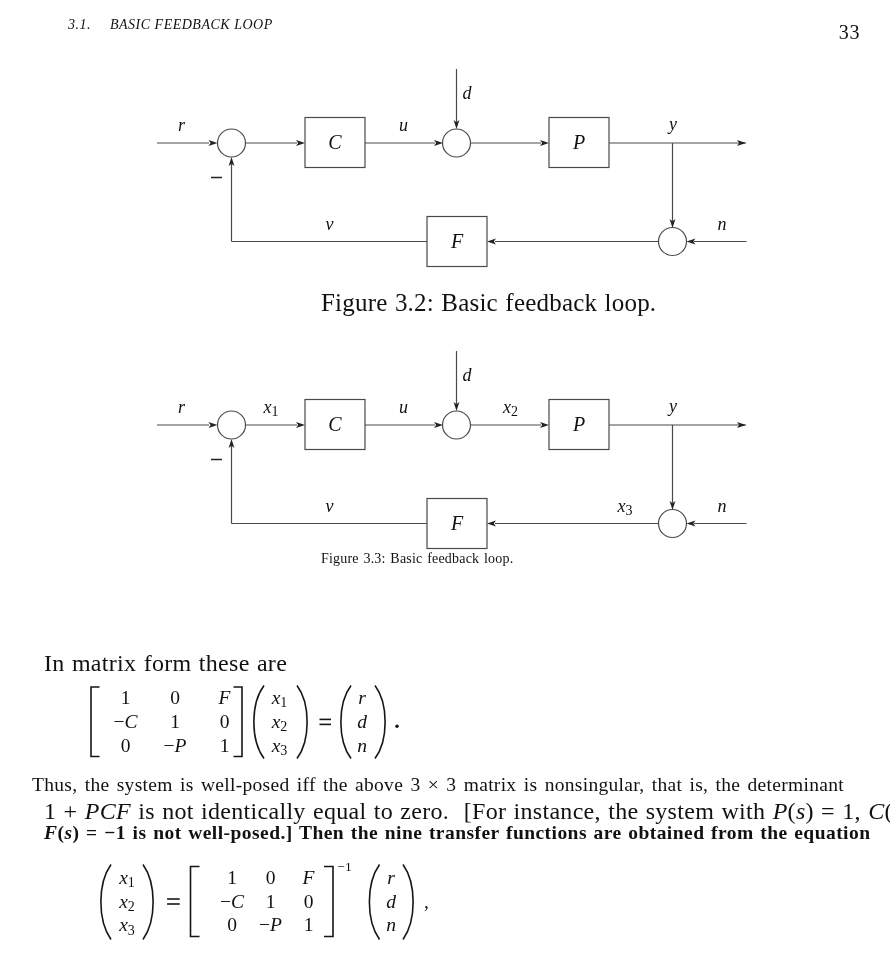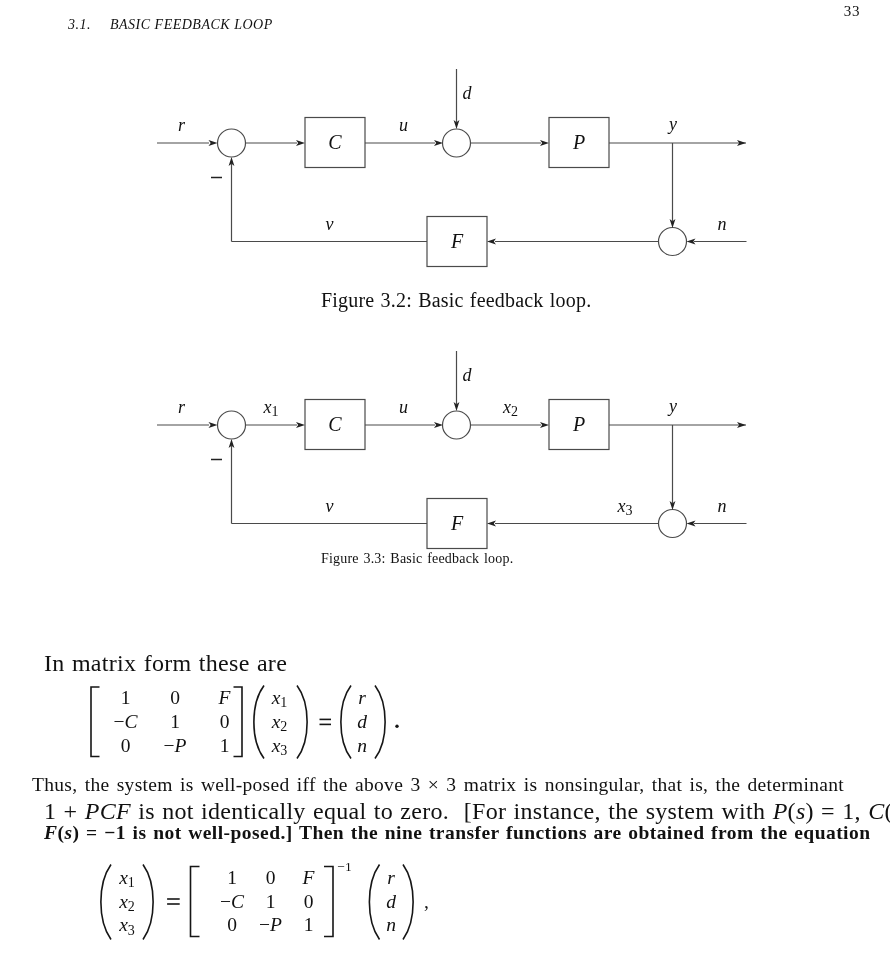--- a/index.html
+++ b/index.html
@@ -7,23 +7,23 @@
   .abs{position:absolute;line-height:1;white-space:nowrap;}
   .just{text-align:justify;text-align-last:justify;}
   i{font-style:italic;}
   svg{position:absolute;left:0;top:0;}
   svg text{font-family:"Liberation Serif",serif;fill:#111;}
 </style>
 </head>
 <body>
 
 <div class="abs" style="left:44px;top:18px;font-size:14px;font-style:italic;letter-spacing:0.5px;margin-left:24px;">3.1.<span style="display:inline-block;width:19px;"></span>BASIC FEEDBACK LOOP</div>
-<div class="abs" style="right:30px;top:4px;font-size:15px;letter-spacing:0.6px;">33</div>
+<div class="abs" style="right:30px;top:22px;font-size:20px;letter-spacing:0.6px;">33</div>
 
-<div class="abs" style="left:321px;top:290px;font-size:20px;letter-spacing:0.2px;word-spacing:1px;">Figure 3.2: Basic feedback loop.</div>
+<div class="abs" style="left:321px;top:290px;font-size:25px;letter-spacing:0.2px;word-spacing:1px;">Figure 3.2: Basic feedback loop.</div>
 <div class="abs" style="left:321px;top:552px;font-size:14px;letter-spacing:0.2px;word-spacing:1px;">Figure 3.3: Basic feedback loop.</div>
 
 <div class="abs" style="left:44px;top:651px;font-size:24px;letter-spacing:0.3px;word-spacing:1px;">In matrix form these are</div>
 <div class="abs just" style="left:32px;top:775px;width:812px;font-size:19.5px;letter-spacing:0.3px;word-spacing:1px;">Thus, the system is well-posed iff the above 3 × 3 matrix is nonsingular, that is, the determinant</div>
 <div class="abs just" style="left:44px;top:799px;width:812px;font-size:24px;letter-spacing:0.3px;word-spacing:1px;">1 + <i>PCF</i> is not identically equal to zero.&nbsp; [For instance, the system with <i>P</i>(<i>s</i>) = 1, <i>C</i>(<i>s</i>) = 1,</div>
 <div class="abs" style="left:44px;top:823px;font-size:19.5px;letter-spacing:0.45px;word-spacing:1.3px;font-weight:bold;"><i>F</i>(<i>s</i>) = −1 is not well-posed.] Then the nine transfer functions are obtained from the equation</div>
 
 <svg width="890" height="956" viewBox="0 0 890 956">
 <defs>
 <path id="ah" d="M0 0 L-9 2.9 L-6.8 0 L-9 -2.9 Z" fill="#222"></path>

